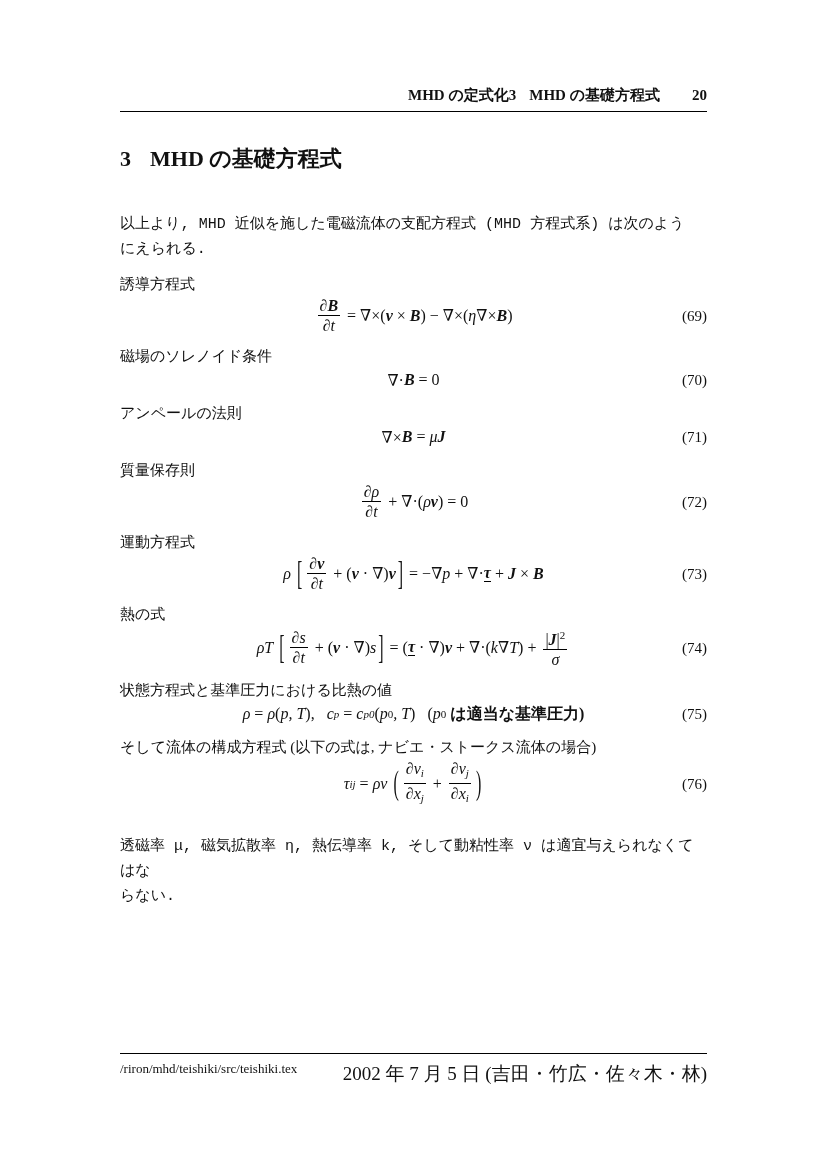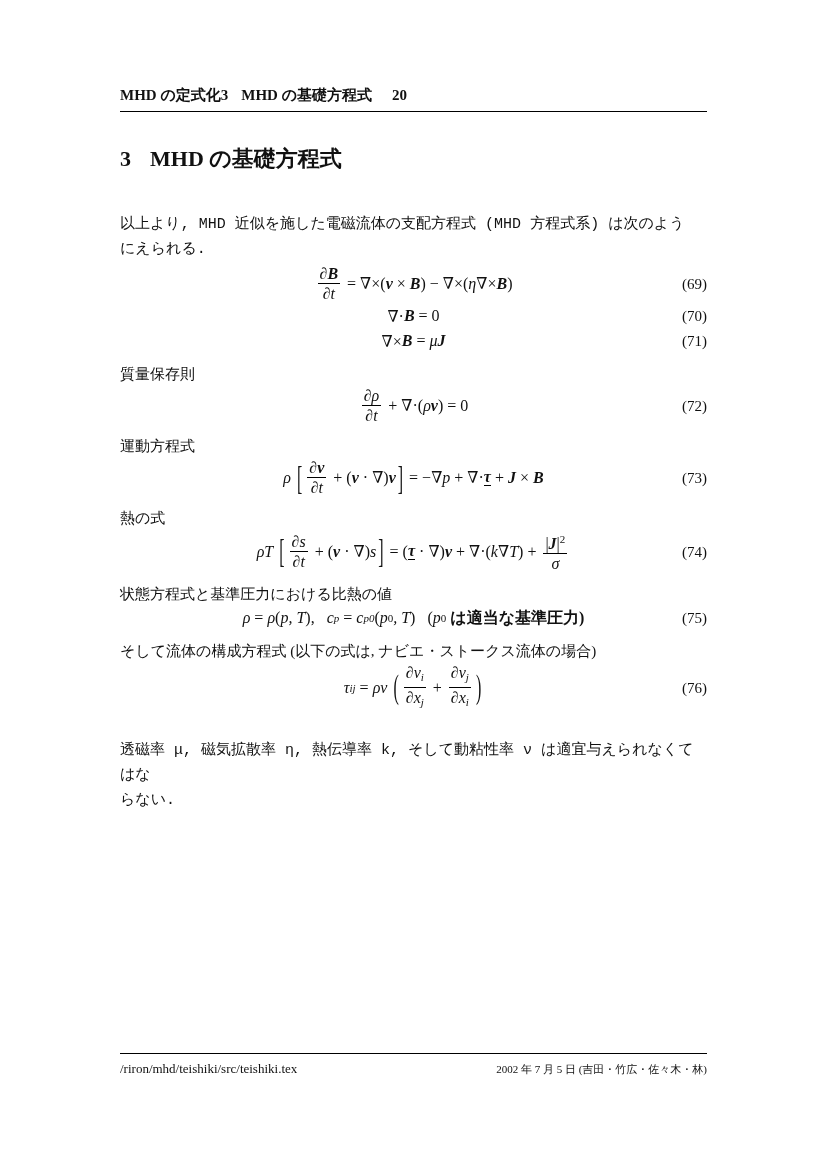--- a/index.html
+++ b/index.html
@@ -13,30 +13,30 @@
     overflow:hidden;
   }
   .content {
     position:absolute;
     left:120px; top:86px;
     width:587px;
   }
   
   .header {
     display:flex;
-    justify-content:flex-start;
+    justify-content:flex-end;
     align-items:baseline;
     font-weight:bold;
     font-size:15px;
     padding-bottom:6px;
     border-bottom:1.5px solid #000;
   }
   .header-right { display:flex; align-items:baseline; }
   .header-secno { margin-right:13px; }
-  .header-page  { margin-left:20px; }
+  .header-page  { margin-left:32px; }
   
   .section-title {
     margin:32px 0 0 0;
     font-size:22px;
     font-weight:bold;
     display:flex;
     align-items:baseline;
   }
   .section-title .secno { margin-right:19px; }
   
@@ -109,24 +109,24 @@
   }
   
   .footer {
     position:absolute;
     left:120px; right:119px;
     top:1053px;
     border-top:1px solid #000;
     padding-top:7px;
     display:flex;
     justify-content:space-between;
-    align-items:flex-end;
+    align-items:flex-start;
   }
   .footer-path { font-size:13px; }
-  .footer-date { font-size:11px; }
+  .footer-date { font-size:19px; }
 </style>
 </head>
 <body>
 
 <div class="page">
   <div class="content">
 
     <div class="header">
       <span class="header-left">MHD の定式化</span>
       <span class="header-right">
@@ -139,32 +139,35 @@
     <h1 class="section-title">
       <span class="secno">3</span>
       <span>MHD の基礎方程式</span>
     </h1>
 
     <p class="para intro">以上より, MHD 近似を施した電磁流体の支配方程式 (MHD 方程式系) は次のよう
 にえられる.</p>
 
     <div id="equations">
         <div class="eq-block">
+    <div class="eq-label">誘導方程式</div>
     <div class="eq-row">
       <span class="eq-math"><span class="frac"><span class="fnum"><span class="m-it">∂</span><span class="m-bi">B</span></span><span class="fden"><span class="m-it">∂t</span></span></span><span class="m-rm"> = ∇×(</span><span class="m-bi">v</span><span class="m-rm"> × </span><span class="m-bi">B</span><span class="m-rm">) − ∇×(</span><span class="m-it">η</span><span class="m-rm">∇×</span><span class="m-bi">B</span><span class="m-rm">)</span></span>
       <span class="eq-number">(69)</span>
     </div>
   </div>
         <div class="eq-block">
+    <div class="eq-label">磁場のソレノイド条件</div>
     <div class="eq-row">
       <span class="eq-math"><span class="m-rm">∇·</span><span class="m-bi">B</span><span class="m-rm"> = 0</span></span>
       <span class="eq-number">(70)</span>
     </div>
   </div>
         <div class="eq-block">
+    <div class="eq-label">アンペールの法則</div>
     <div class="eq-row">
       <span class="eq-math"><span class="m-rm">∇×</span><span class="m-bi">B</span><span class="m-rm"> = </span><span class="m-it">μ</span><span class="m-bi">J</span></span>
       <span class="eq-number">(71)</span>
     </div>
   </div>
         <div class="eq-block">
     <div class="eq-label">質量保存則</div>
     <div class="eq-row">
       <span class="eq-math"><span class="frac"><span class="fnum"><span class="m-it">∂ρ</span></span><span class="fden"><span class="m-it">∂t</span></span></span><span class="m-rm"> + ∇·(</span><span class="m-it">ρ</span><span class="m-bi">v</span><span class="m-rm">) = 0</span></span>
       <span class="eq-number">(72)</span>

